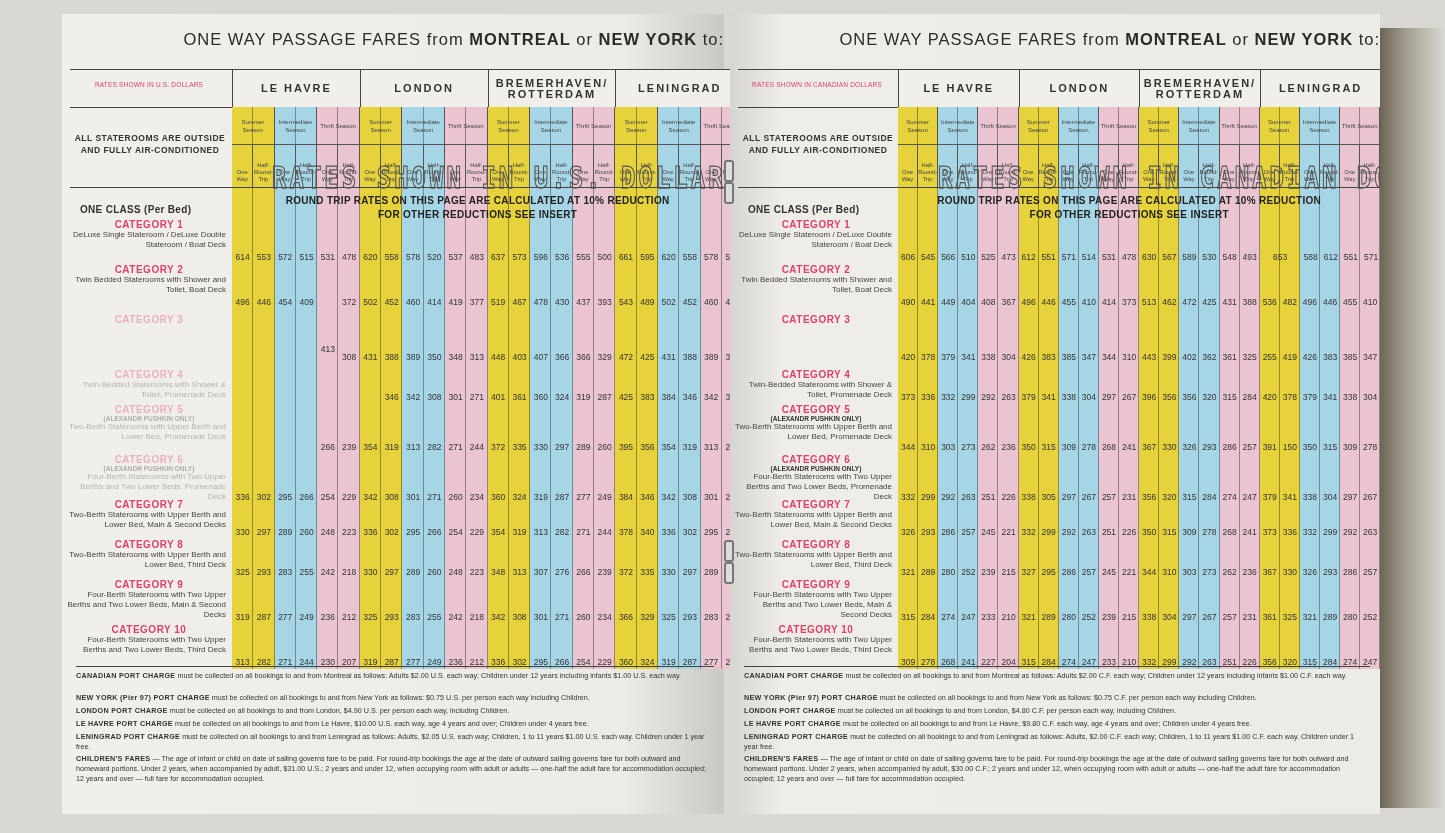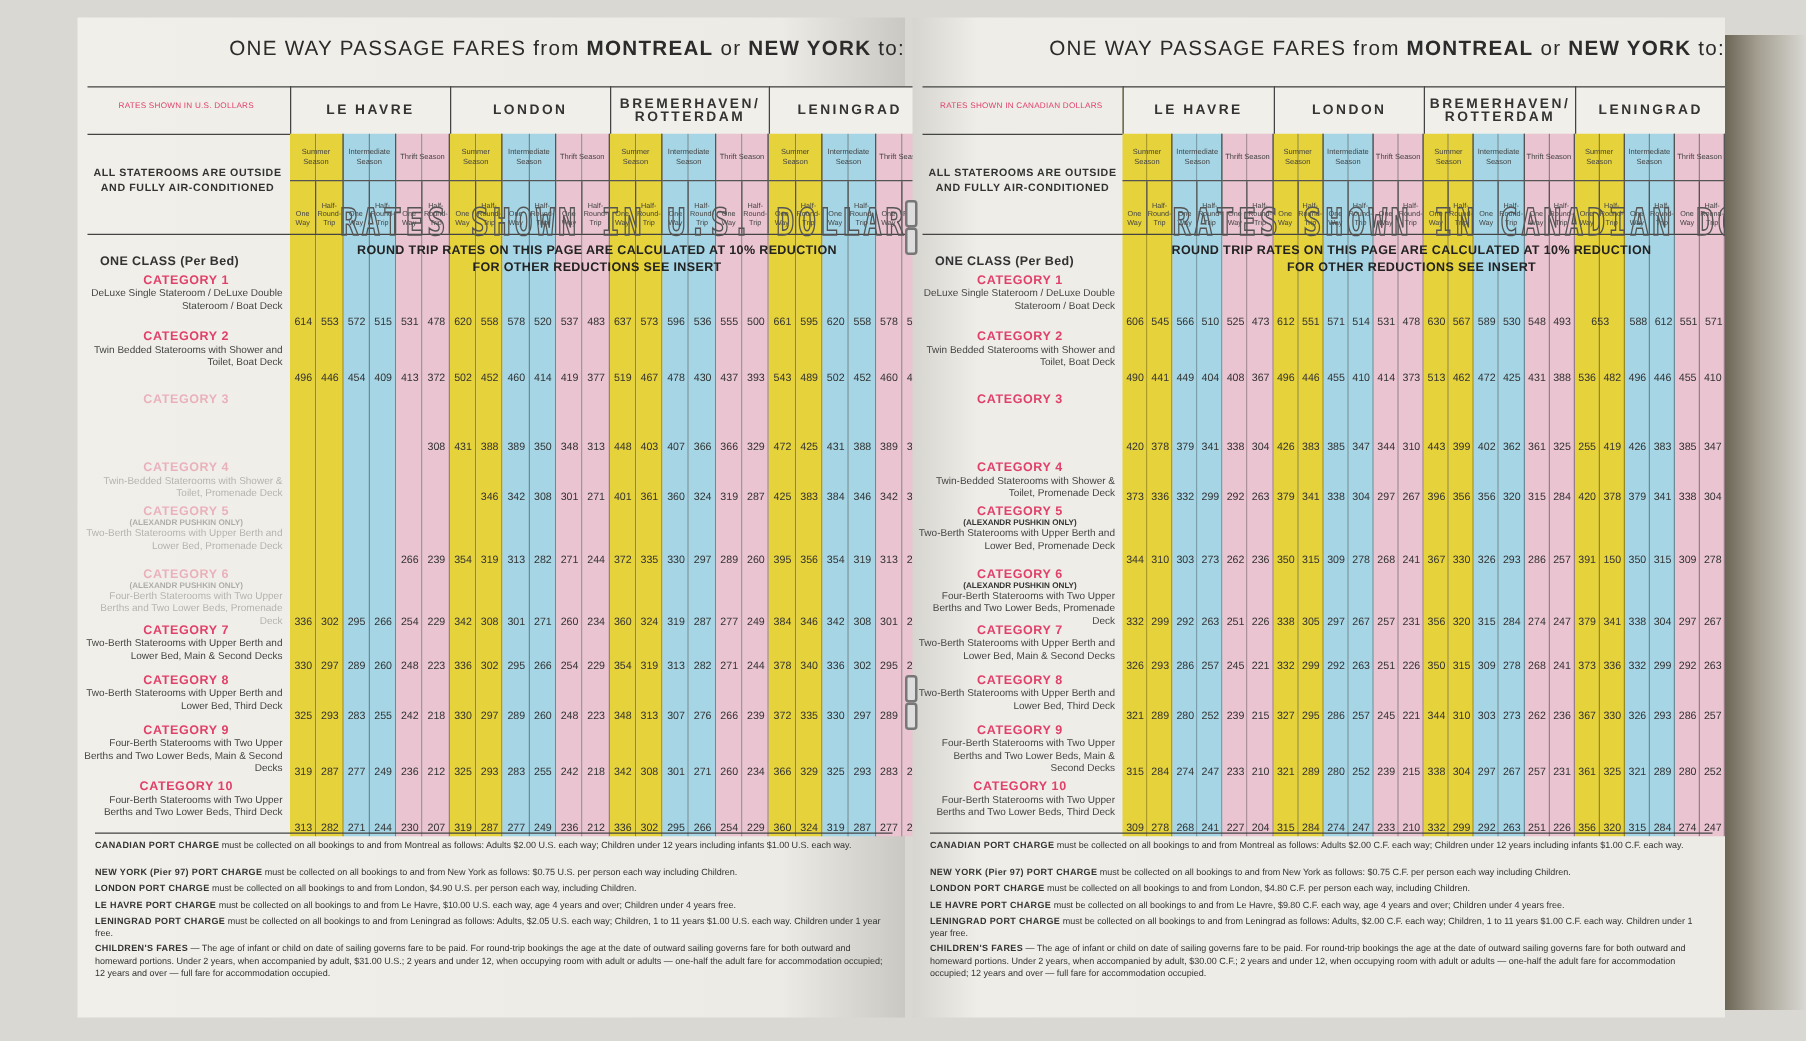--- a/index.html
+++ b/index.html
@@ -160,21 +160,21 @@
     </div>
     <div class="cat" style="top: 250px; width: 166px;">
       <div class="cat-title">CATEGORY 2</div>
       <div class="cat-desc">Twin Bedded Staterooms with Shower and Toilet, Boat Deck</div>
     </div>
     <div class="rowvals" style="left: 170px; top: 283px;">
       <div class="v" style="width: 21.3px;">496</div>
       <div class="v" style="width: 21.3px;">446</div>
       <div class="v" style="width: 21.3px;">454</div>
       <div class="v" style="width: 21.3px;">409</div>
-      <div class="v" style="width: 21.3px;">413</div>
+      <div class="v" style="width: 21.3px; margin-top: 47px;">413</div>
       <div class="v" style="width: 21.3px;">372</div>
       <div class="v" style="width: 21.3px;">502</div>
       <div class="v" style="width: 21.3px;">452</div>
       <div class="v" style="width: 21.3px;">460</div>
       <div class="v" style="width: 21.3px;">414</div>
       <div class="v" style="width: 21.3px;">419</div>
       <div class="v" style="width: 21.3px;">377</div>
       <div class="v" style="width: 21.3px;">519</div>
       <div class="v" style="width: 21.3px;">467</div>
       <div class="v" style="width: 21.3px;">478</div>

